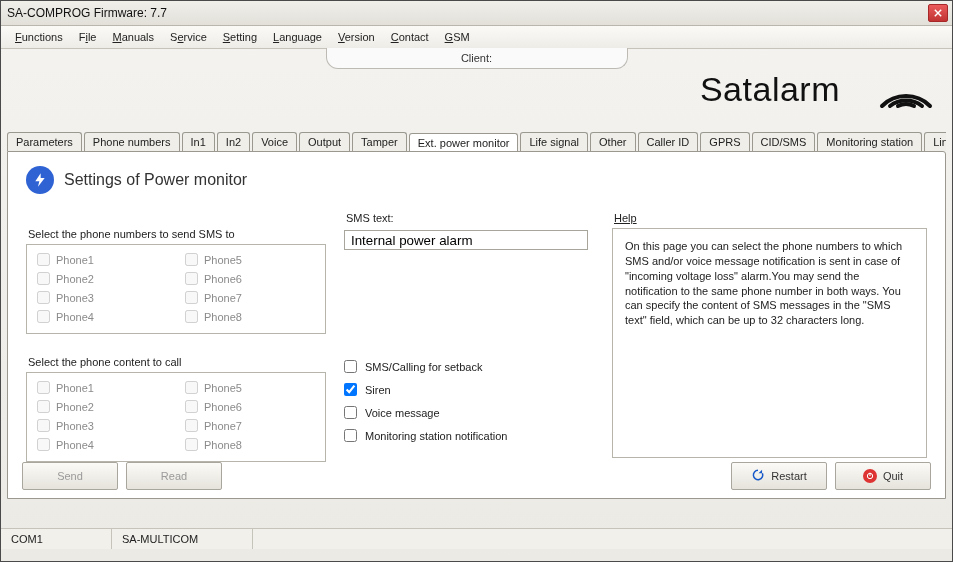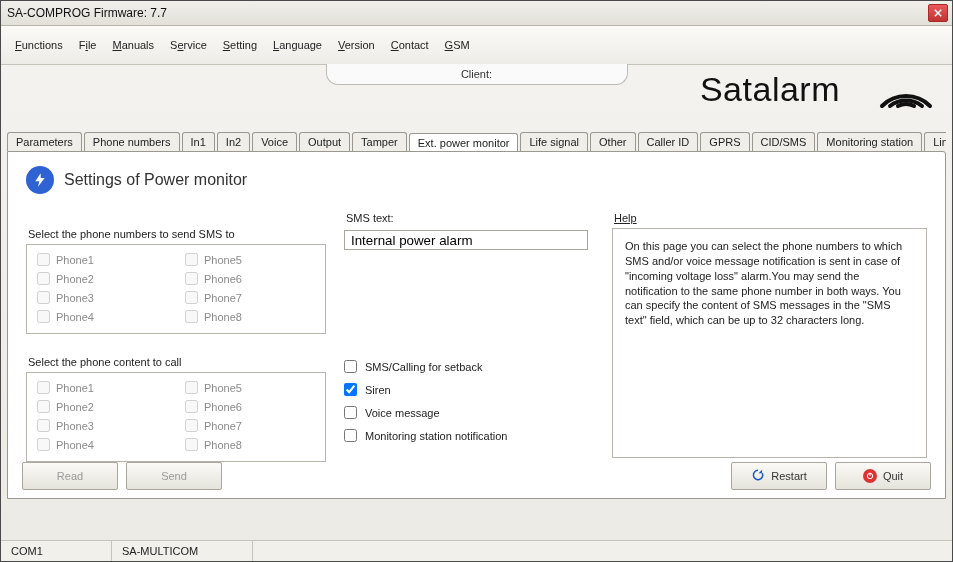--- a/index.html
+++ b/index.html
@@ -1,21 +1,21 @@
 <!DOCTYPE html>
 <html><head>
 <meta charset="utf-8">
 <style>
   html,body{margin:0;padding:0;font-family:Tahoma,Verdana,Arial,sans-serif;font-size:11px;color:#222;background:#d7d3cc;}
   .win{width:953px;height:562px;margin:0 auto;box-sizing:border-box;border:1px solid #4a4a4a;background:linear-gradient(#f4f3f0,#eceae5);position:relative;}
   .titlebar{height:24px;background:linear-gradient(#f0efea,#e2e0d9);border-bottom:1px solid #b9b6ae;display:flex;align-items:center;padding:0 6px;position:relative;}
   .titlebar .ttext{font-size:12px;color:#111;}
   .titlebar .close{position:absolute;right:4px;top:3px;width:18px;height:16px;border:1px solid #a62828;background:linear-gradient(#ea5a5a,#c13232);border-radius:2px;display:flex;align-items:center;justify-content:center;cursor:pointer;}
   .titlebar .close svg{width:8px;height:8px;}
-  .menubar{height:22px;border-bottom:1px solid #c6c3ba;background:linear-gradient(#fbfaf7,#edece7);display:flex;align-items:center;padding:8px 6px;}
+  .menubar{height:22px;border-bottom:1px solid #c6c3ba;background:linear-gradient(#fbfaf7,#edece7);display:flex;align-items:center;padding:0 6px;}
   .menubar .item{padding:3px 8px;cursor:pointer;color:#222;}
   .mn{text-decoration:underline;}
   .clientbar{height:26px;display:flex;align-items:flex-start;justify-content:center;position:relative;}
   .client-tab{position:relative;top:-1px;width:300px;height:20px;background:#fafafa;border:1px solid #bcbab3;border-top:none;border-bottom-left-radius:12px;border-bottom-right-radius:12px;display:flex;align-items:center;justify-content:center;color:#333;}
   .logo-wrap{position:absolute;right:18px;top:58px;height:60px;display:flex;align-items:center;gap:32px;}
   .logo-text{font-size:34px;color:#111;font-weight:500;letter-spacing:.5px;}
   .logo-arc{margin-left:6px;}
   .tab-area{position:absolute;left:6px;right:6px;top:128px;bottom:62px;}
   .tabs{display:flex;align-items:flex-end;height:22px;overflow:hidden;}
   .tab{border:1px solid #9b9890;border-bottom:none;background:#efeee9;padding:3px 8px;margin-right:2px;border-top-left-radius:3px;border-top-right-radius:3px;cursor:pointer;white-space:nowrap;position:relative;}
@@ -35,21 +35,21 @@
   .sms-input{width:244px;height:20px;border:1px solid #a8a59c;background:#fff;padding:2px 6px;box-sizing:border-box;margin-top:2px;}
   .opts{margin-top:30px;display:flex;flex-direction:column;gap:10px;}
   .opt{display:flex;align-items:center;gap:8px;color:#222;}
   .opt input{margin:0;}
   .help-box{border:1px solid #b7b4ab;background:#fff;height:230px;overflow:auto;padding:10px 12px;box-sizing:border-box;color:#222;line-height:1.35;position:relative;}
   .footer-btns{position:absolute;left:14px;right:14px;bottom:8px;display:flex;align-items:center;}
   .btn{min-width:94px;height:26px;border:1px solid #a9a69d;background:linear-gradient(#fbfaf7,#e5e3db);display:flex;align-items:center;justify-content:center;gap:6px;border-radius:2px;cursor:pointer;color:#333;}
   .btn.disabled{color:#9a9a9a;cursor:default;}
   .btn + .btn{margin-left:8px;}
   .footer-spacer{flex:1;}
-  .statusbar{position:absolute;left:0;right:0;bottom:0;height:20px;background:#f1f0eb;border-top:1px solid #c6c3ba;display:flex;align-items:center;}
+  .statusbar{position:absolute;left:0;right:0;bottom:12px;height:20px;background:#f1f0eb;border-top:1px solid #c6c3ba;display:flex;align-items:center;}
   .status-cell{padding:0 10px;border-right:1px solid #c6c3ba;height:100%;display:flex;align-items:center;color:#222;}
   .icon-restart{width:14px;height:14px;}
   .icon-power{width:14px;height:14px;border-radius:50%;background:#d33;display:flex;align-items:center;justify-content:center;}
 </style>
 </head>
 <body>
 
 <div class="win">
 
   <div class="titlebar">
@@ -227,24 +227,24 @@
         <div class="col3">
           <div class="group-label" style="text-decoration:underline;">Help</div>
           <div class="help-box">
             <span>On this page you can select the phone numbers to which SMS and/or voice message notification is sent in case of "incoming voltage loss" alarm.You may send the notification to the same phone number in both ways. You can specify the content of SMS messages in the "SMS text" field, which can be up to 32 characters long.</span>
           </div>
         </div>
       </div>
 
       <div class="footer-btns">
         <div class="btn disabled">
+            <span>Send</span>
+          </div>
+        <div class="btn disabled">
             <span>Read</span>
-          </div>
-        <div class="btn disabled">
-            <span>Send</span>
           </div>
         <div class="footer-spacer"></div>
         <div class="btn">
           <span>
             <svg class="icon-restart" viewBox="0 0 24 24">
                 <path d="M12 4 a8 8 0 1 0 7.5 5" fill="none" stroke="#1558c9" stroke-width="2.5"></path>
                 <path d="M19 3 L19 9 L13 9 Z" fill="#1558c9"></path>
               </svg>
           </span>
           <span>Restart</span>

